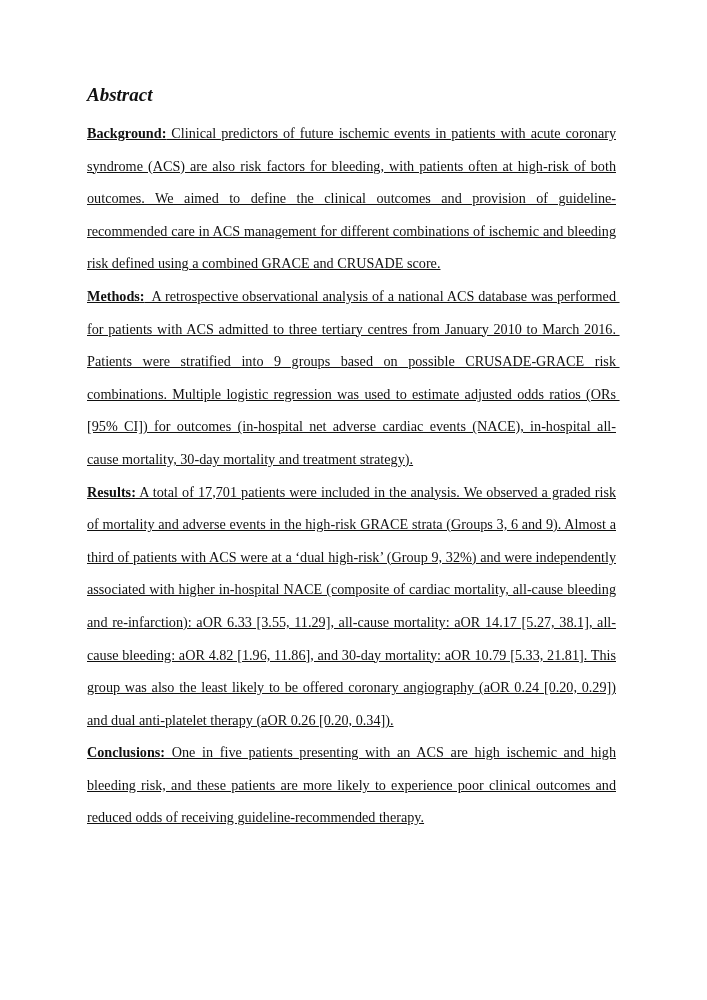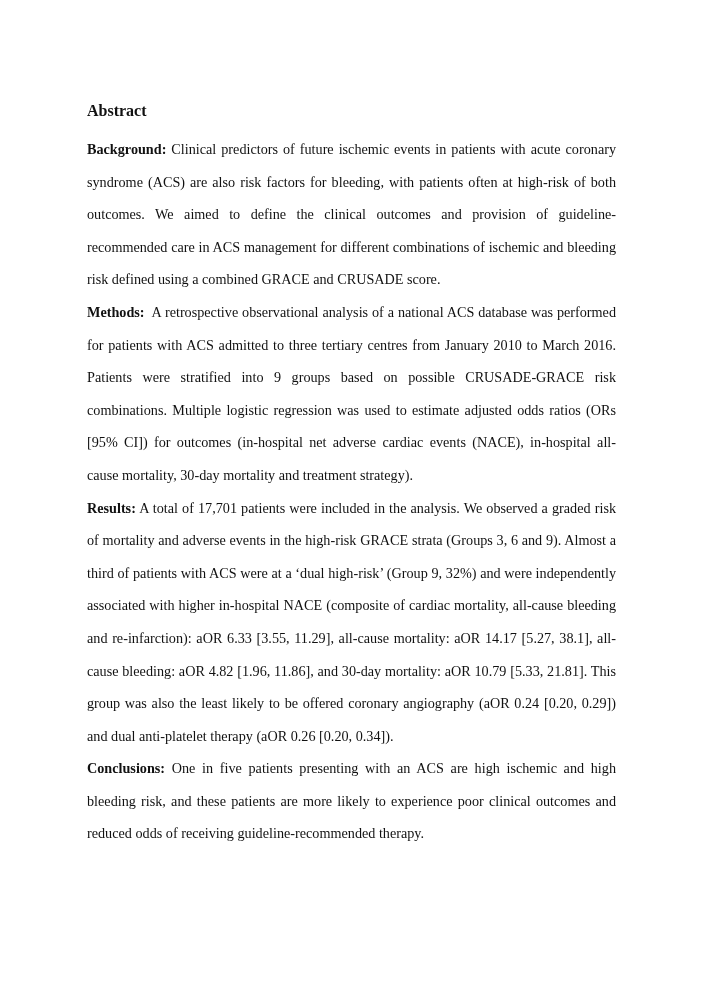--- a/index.html
+++ b/index.html
@@ -8,28 +8,30 @@
     position: absolute;
     left: 87px;
     top: 84px;
     width: 529px;
     font-family: "Liberation Serif", "DejaVu Serif", serif;
     font-size: 14.2px;
     color: #111111;
   }
   .title {
     font-weight: bold;
-    font-size: 16px;
-    margin: 16px 0 11px 0;
+    font-size: 19px;
+    margin: 0 0 11px 0;
     line-height: 22px;
+    font-style: italic;
   }
   .section {
     margin: 0;
     line-height: 32.6px;
     text-align: justify;
+    text-decoration: underline;
   }
   .section .label { font-weight: bold; }
 </style>
 </head>
 <body>
 
 <div class="page">
   <h2 class="title">Abstract</h2>
 
   <p class="section"><span class="label">Background:</span><span> Clinical predictors of future ischemic events in patients with acute coronary syndrome (ACS) are also risk factors for bleeding, with patients often at high-risk of both outcomes. We aimed to define the clinical outcomes and provision of guideline-recommended care in ACS management for different combinations of ischemic and bleeding risk defined using a combined GRACE and CRUSADE score.</span></p>

